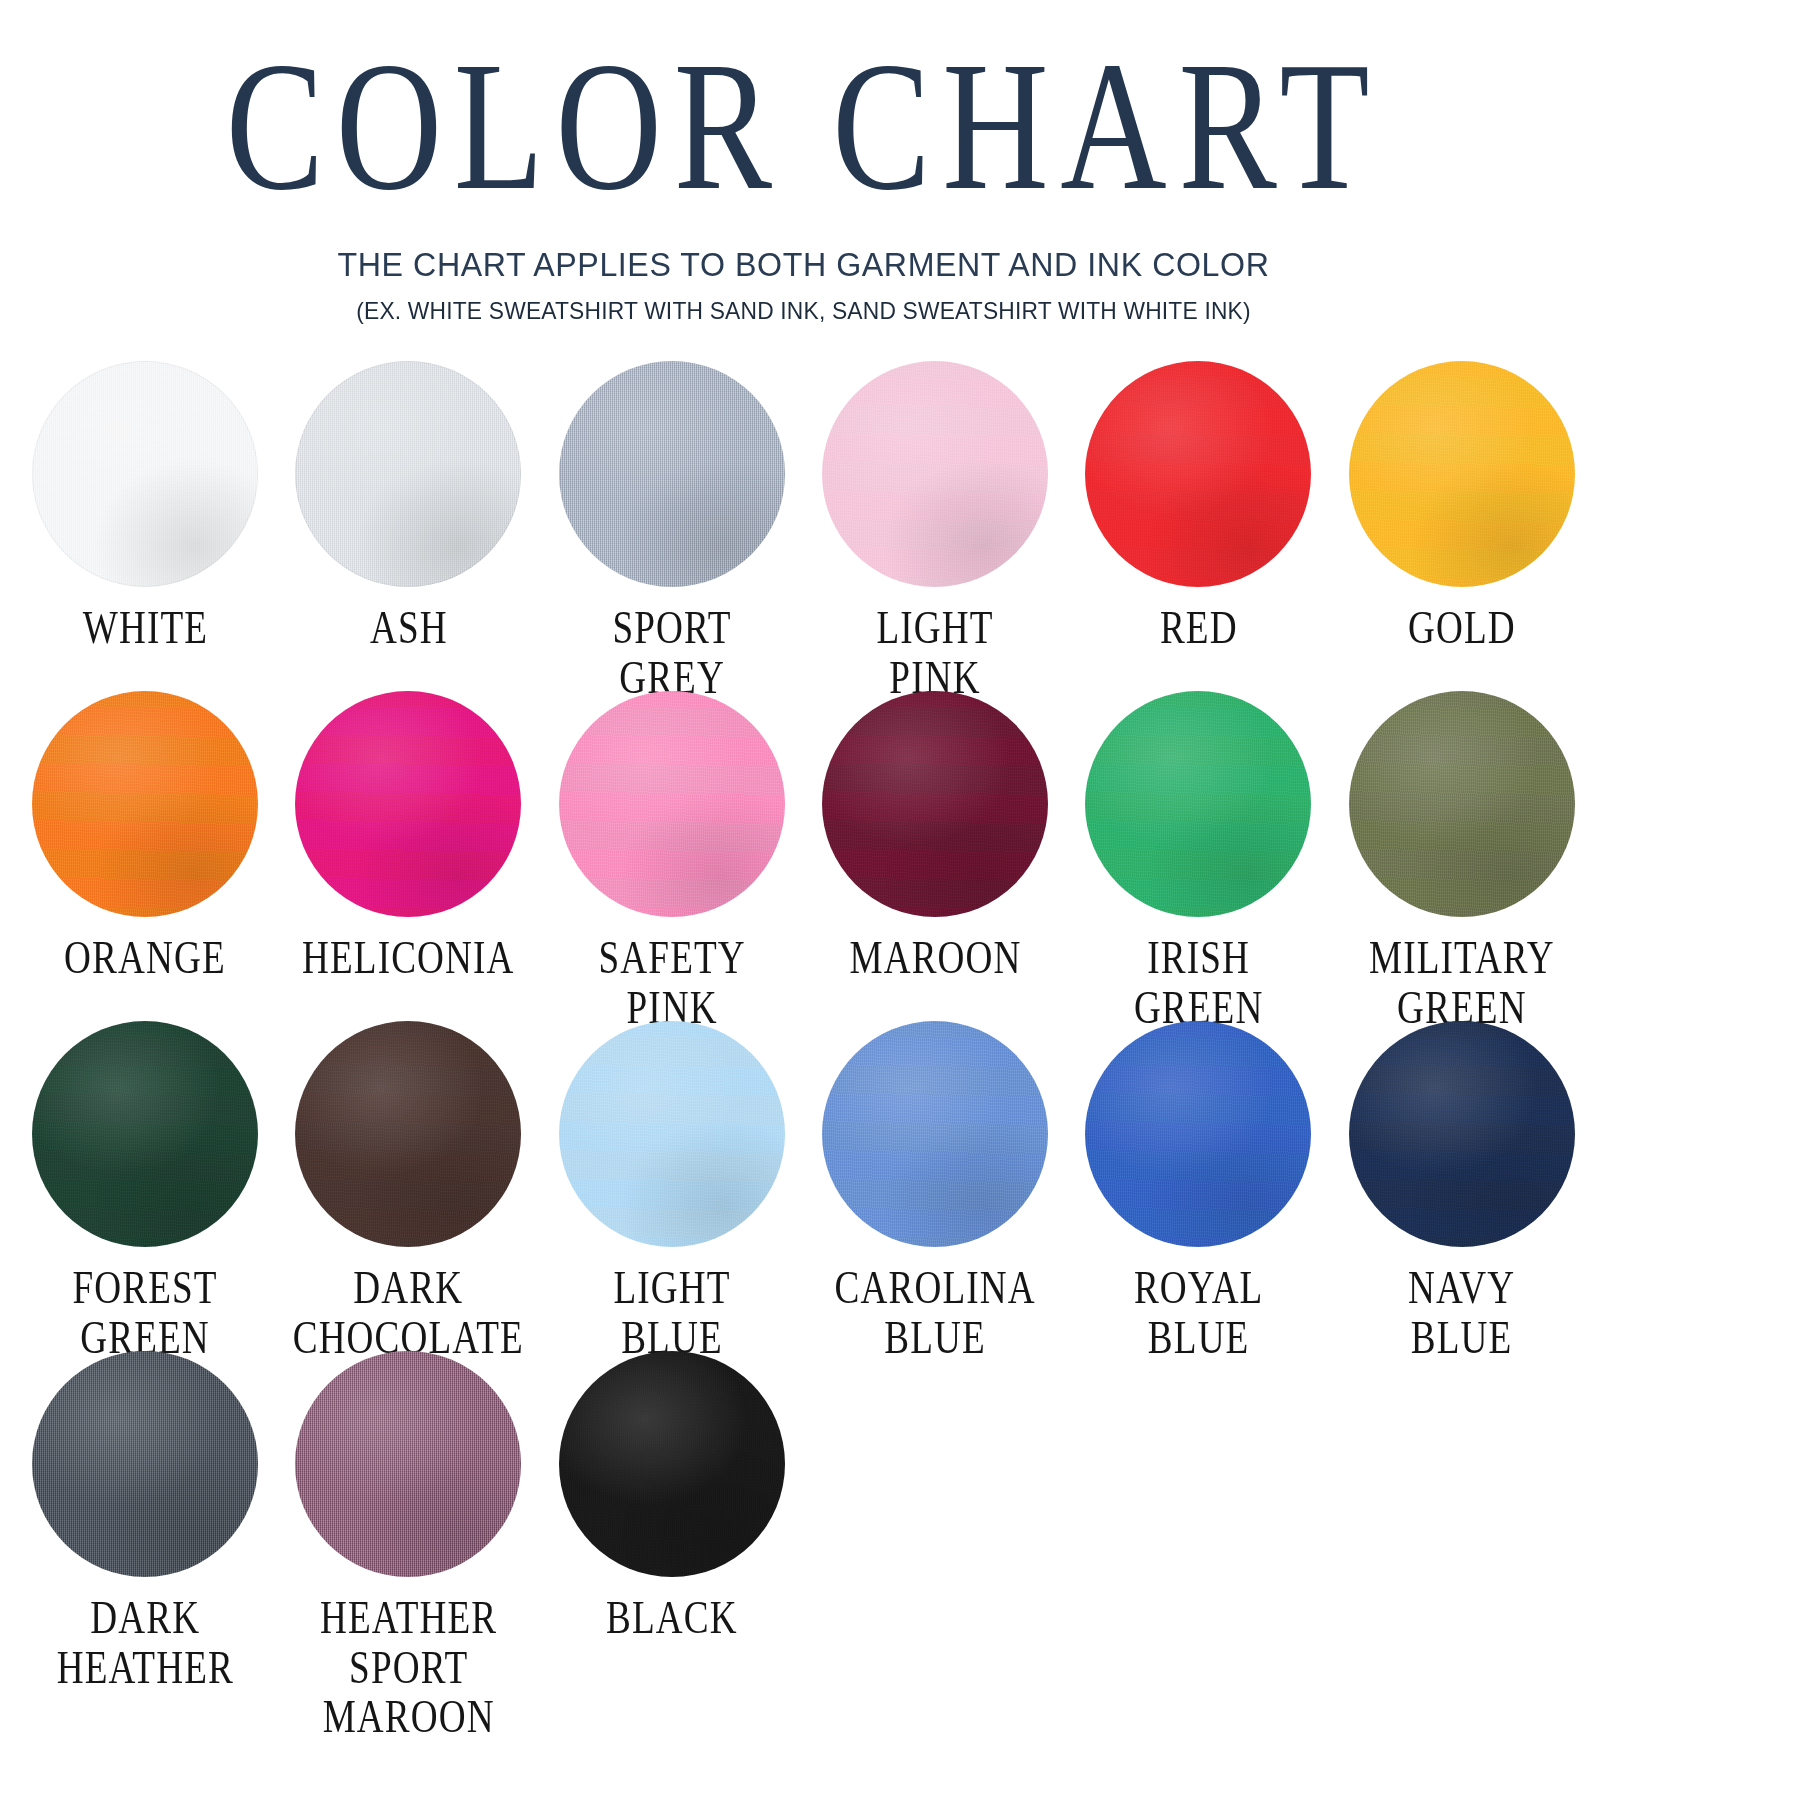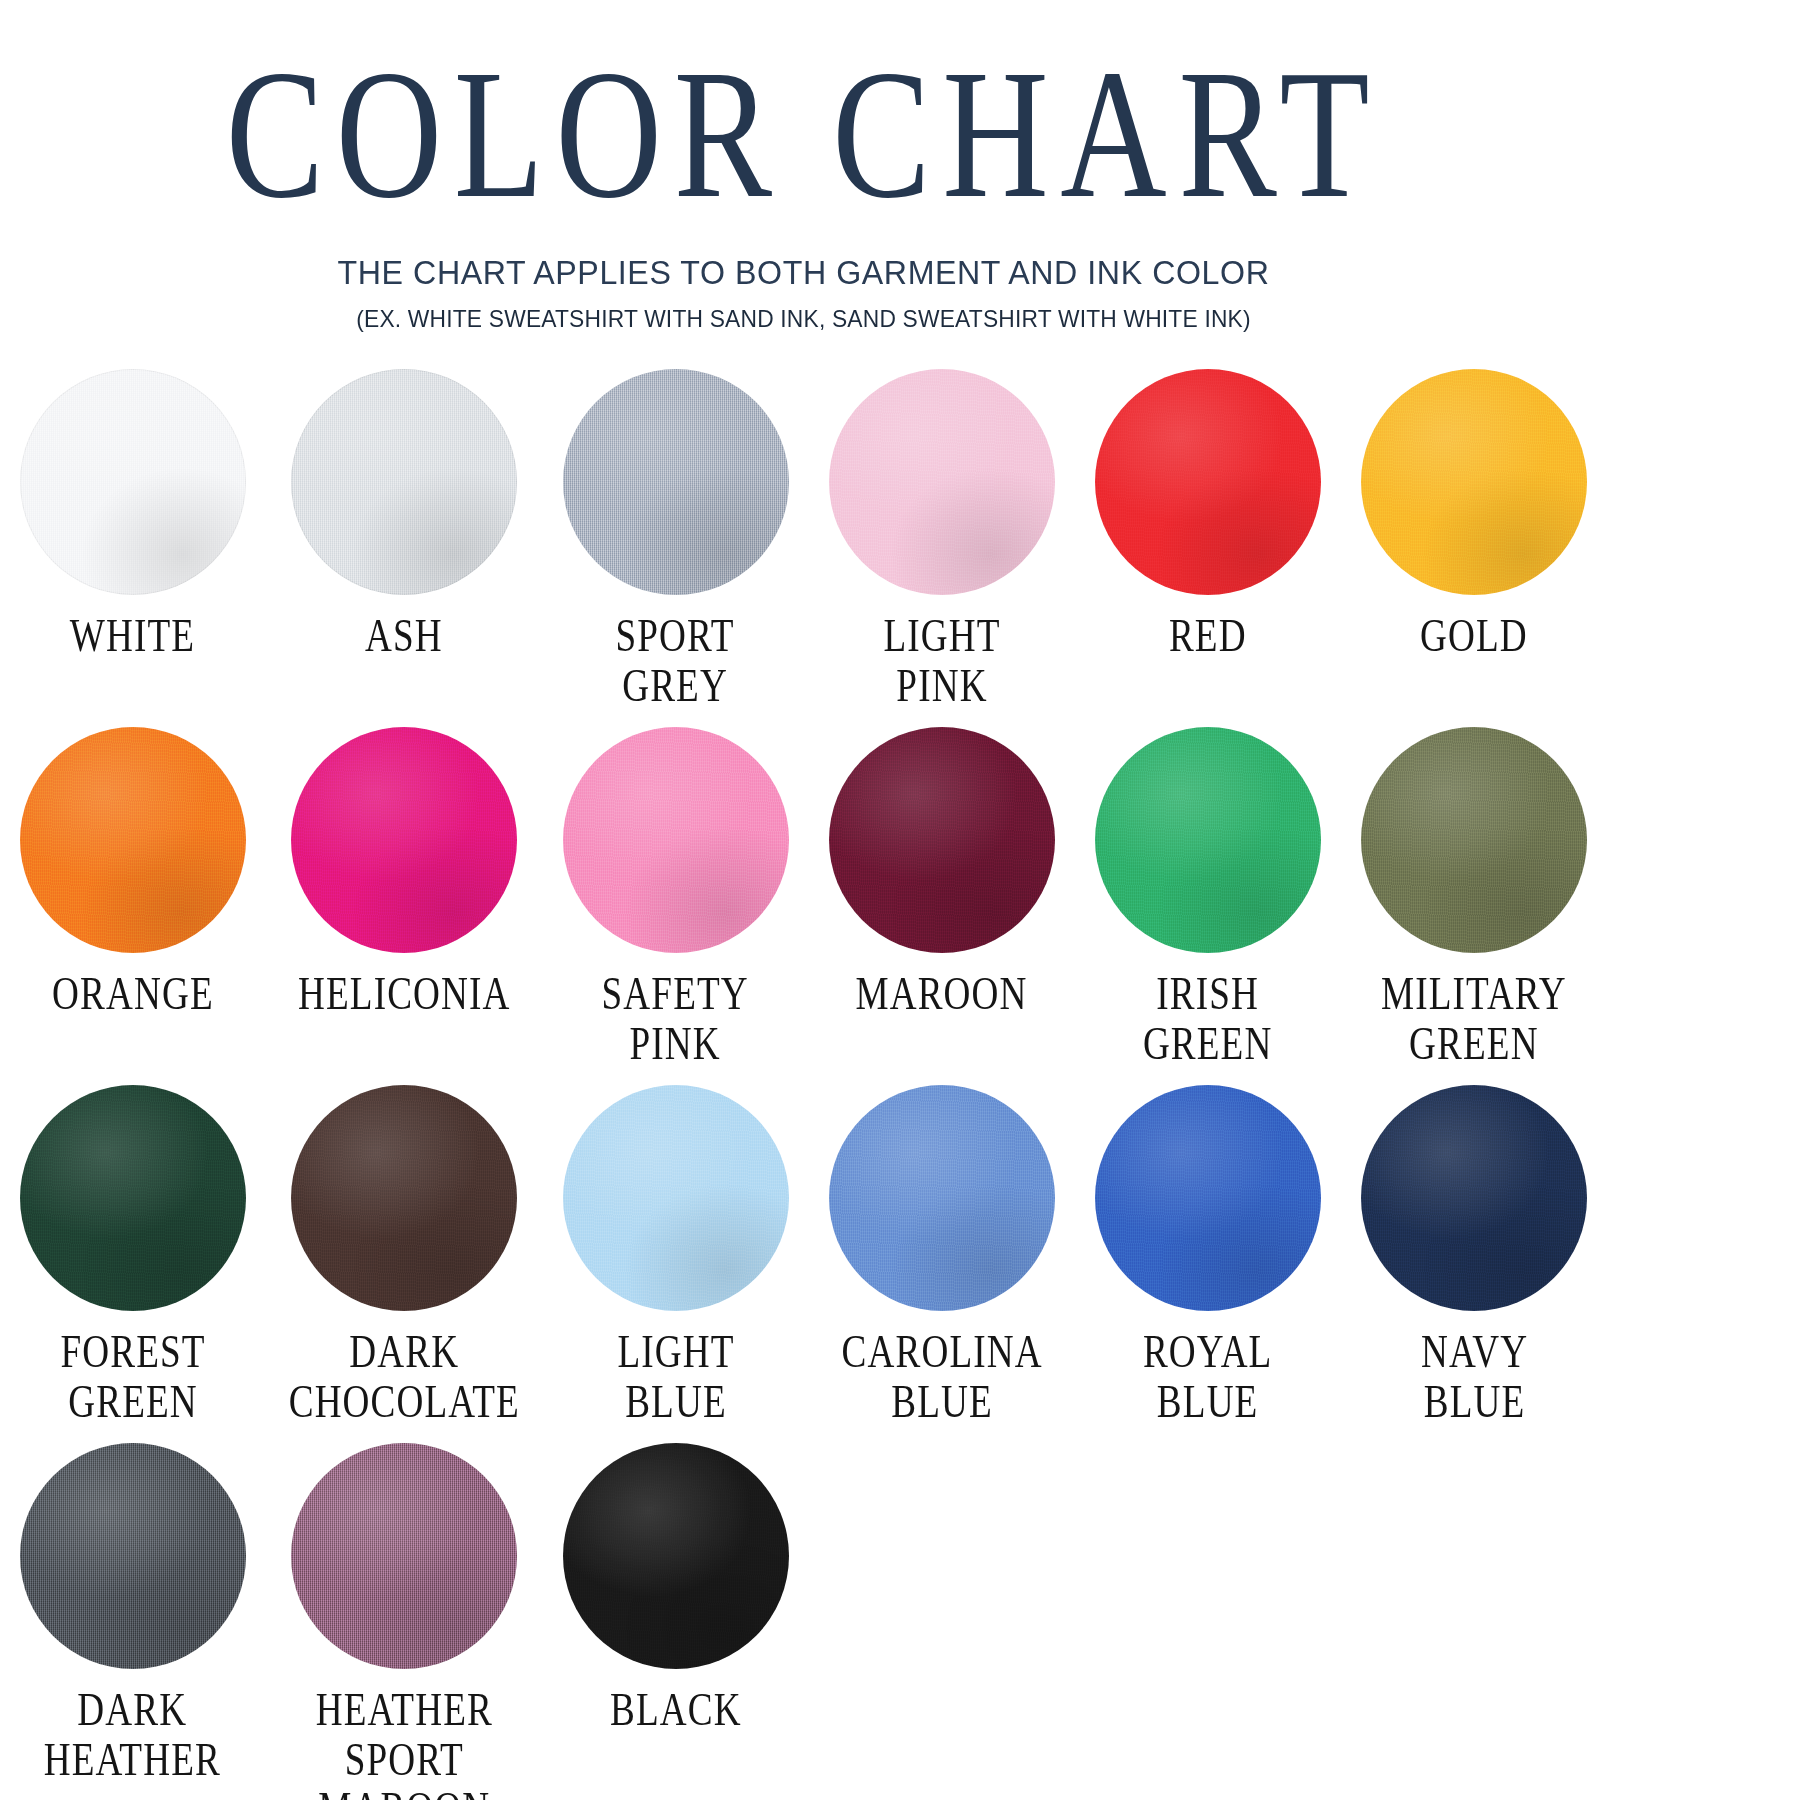--- a/index.html
+++ b/index.html
@@ -14,21 +14,21 @@
     font-family: "Liberation Serif", serif;
     -webkit-font-smoothing: antialiased;
   }
 
   .page {
     position: relative;
     width: 1607px;
     height: 1800px;
     background: #ffffff;
     box-sizing: border-box;
-    padding: 8px;
+    padding: 0;
   }
 
   
   .header {
     text-align: center;
     padding-top: 14px;
   }
   .main-title {
     font-family: "Liberation Serif", "DejaVu Serif", serif;
     font-size: 152px;
@@ -61,21 +61,20 @@
   }
 
   
   .grid {
     margin: 36px auto 0 auto;
     width: 1580px;
     display: grid;
     grid-template-columns: repeat(6, 1fr);
     row-gap: 0px;
     column-gap: 0px;
-    gap: 28px;
   }
   .cell {
     display: flex;
     flex-direction: column;
     align-items: center;
     height: 330px;
   }
 
   .swatch-wrap {
     width: 226px;

